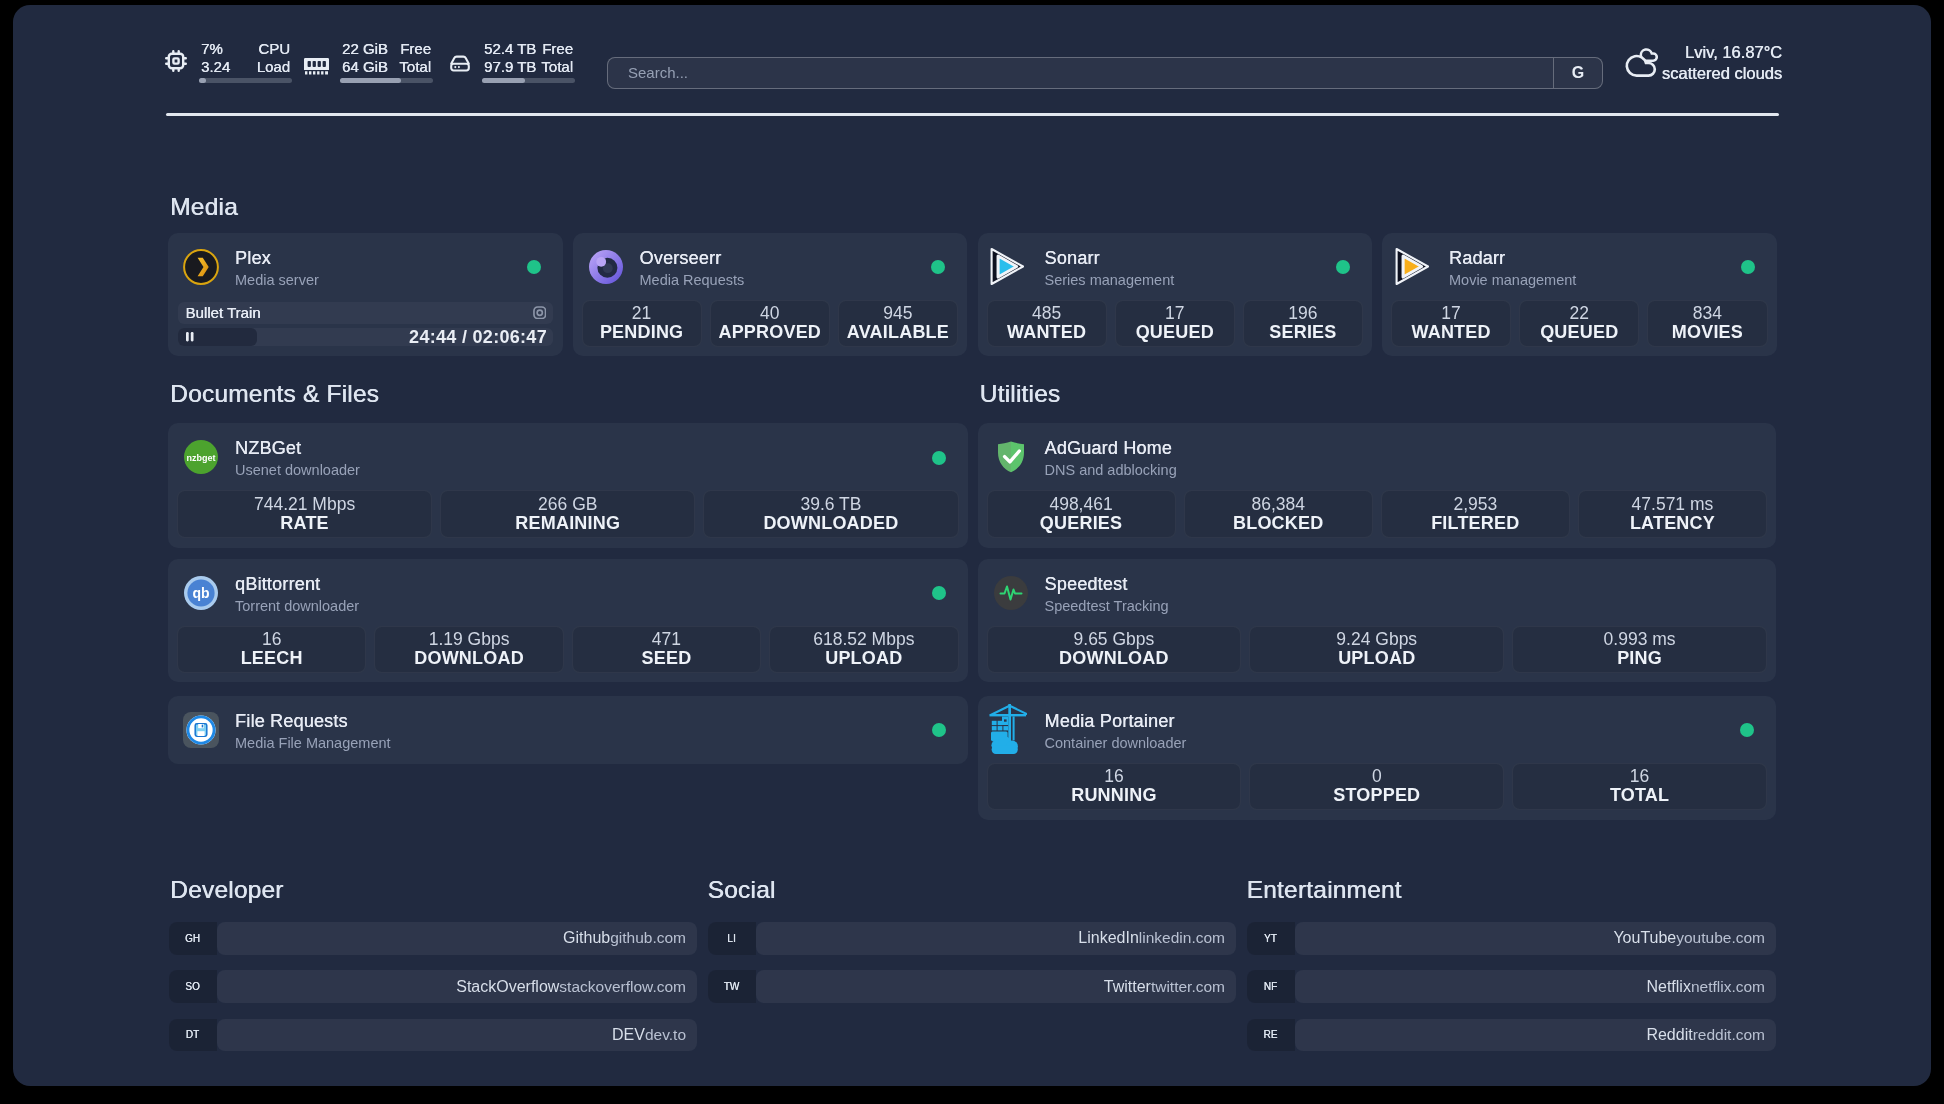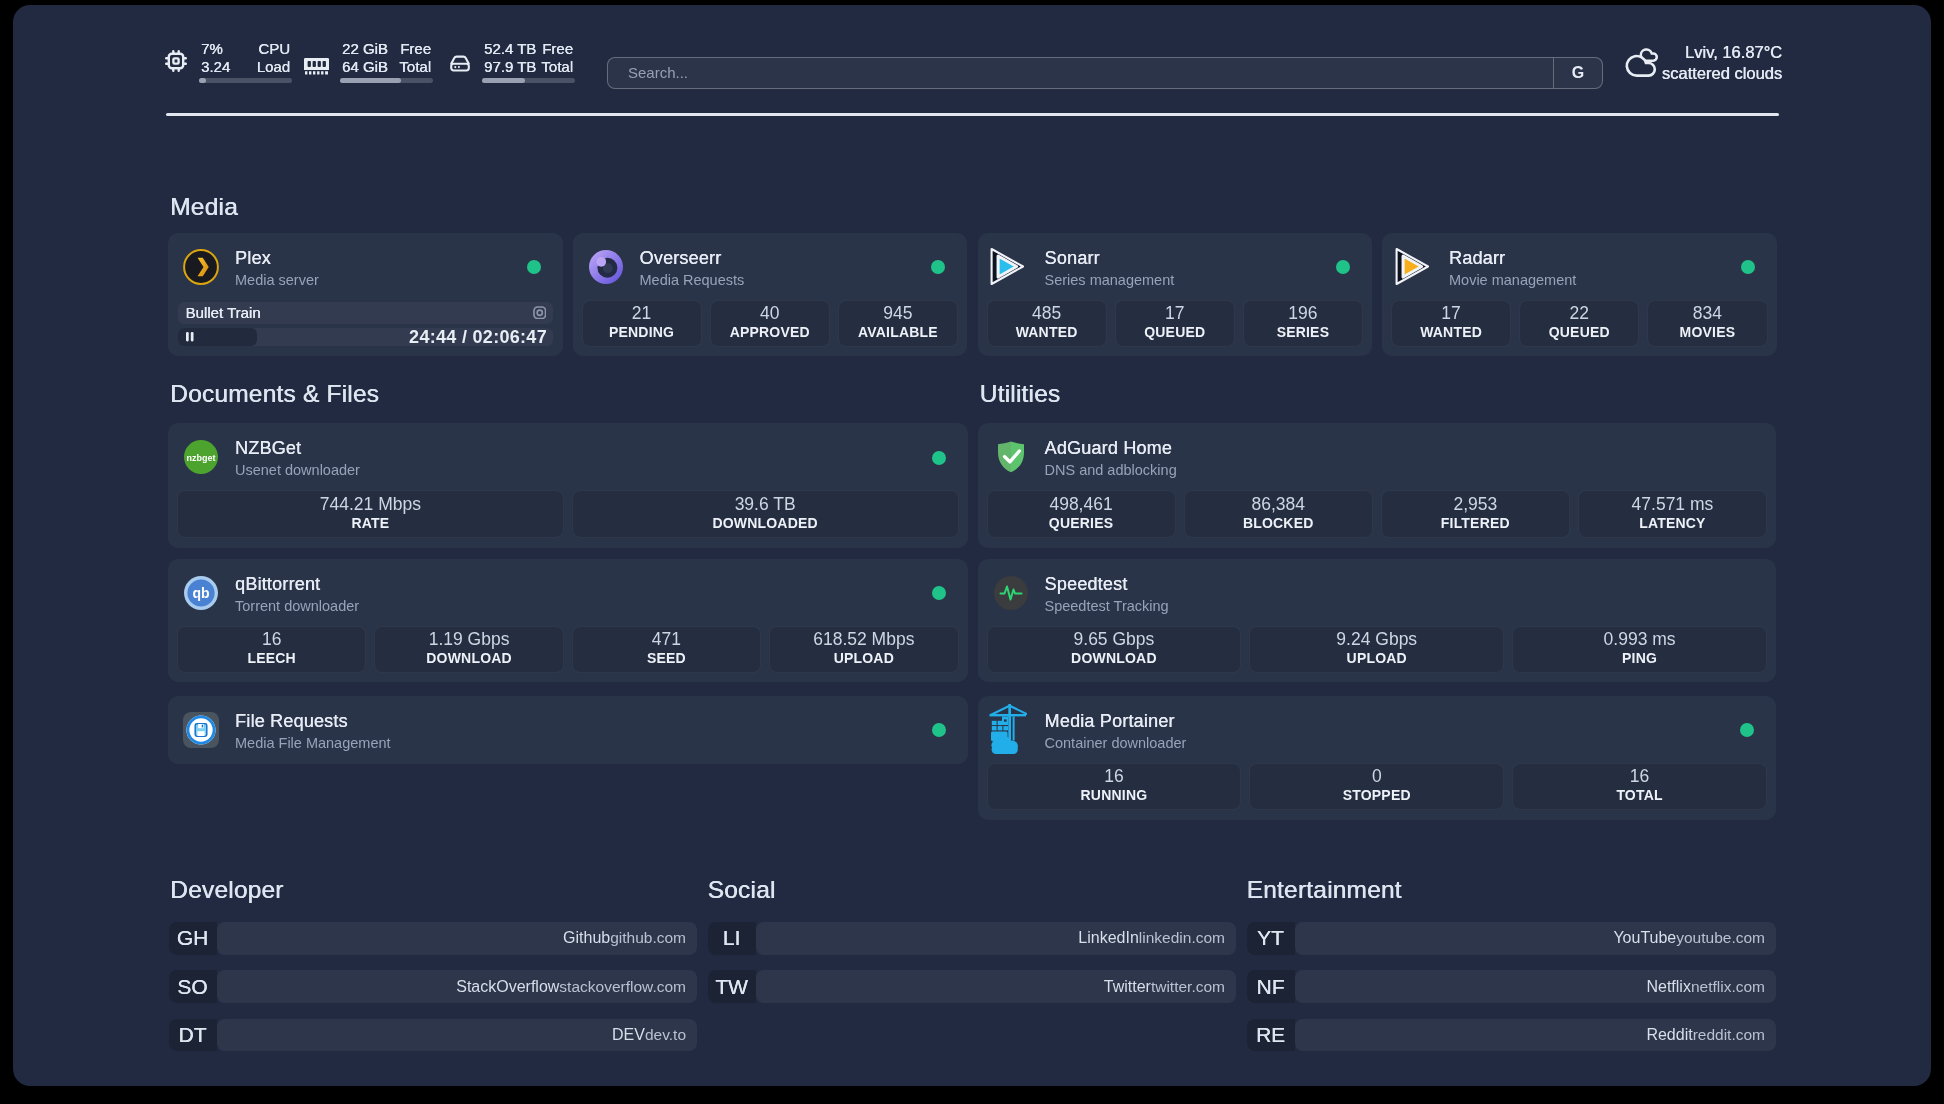--- a/index.html
+++ b/index.html
@@ -18,27 +18,27 @@
 .hr{position:absolute;left:153px;top:108px;width:1613px;height:3px;background:#E2E7EF;border-radius:2px}
 .stitle{position:absolute;font-size:24.5px;color:#DEE5F0;letter-spacing:.2px;text-shadow:.5px 0 currentColor}
 .card{position:absolute;background:#2A3449;border-radius:10px}
 .icon36{position:absolute;left:15px;top:16px;width:36px;height:36px}
 .ct{position:absolute;left:67px;top:13px;font-size:18px;line-height:24px;color:#E7EBF4;letter-spacing:.2px;text-shadow:.3px 0 currentColor}
 .cd{position:absolute;left:67px;top:37px;font-size:14.5px;line-height:20px;color:#98A2B8}
 .dot{position:absolute;top:27.5px;right:22px;width:14px;height:14px;border-radius:50%;background:#1FC389}
 .stats{position:absolute;left:9px;right:9px;top:67px;height:47.5px;display:flex;gap:8px}
 .st{flex:1;background:rgba(0,0,0,.1);border:1px solid rgba(255,255,255,.045);border-radius:8px;text-align:center;color:#CFD6E3}
 .st .n{display:block;margin-top:2.5px;font-size:17.5px;line-height:21px}
-.st .l{display:block;font-size:14px;line-height:17px;font-weight:700;color:#EEF2F8;letter-spacing:.2px}
+.st .l{display:block;font-size:18px;line-height:17px;font-weight:700;color:#EEF2F8;letter-spacing:.2px}
 .prow{position:absolute;left:9.5px;right:9.5px;background:rgba(255,255,255,.04);border-radius:6px}
 .pfill{position:absolute;left:0;top:0;bottom:0;width:21.3%;background:#222A3E;border-radius:6px}
 .ptime{position:absolute;right:6px;top:0;line-height:18.5px;font-size:18px;font-weight:700;color:#E9EDF4;letter-spacing:.3px}
 .btitle{position:absolute;left:8px;top:0;line-height:22px;font-size:15px;color:#E6EBF4;text-shadow:.3px 0 currentColor}
 .bm{position:absolute;height:32.5px}
-.bm .ab{position:absolute;left:0;top:0;bottom:0;width:48px;background:rgba(0,0,0,.16);border-radius:8px 0 0 8px;display:flex;align-items:center;justify-content:center;font-size:21px;color:#DFE6F0;text-shadow:.25px 0 currentColor}
+.bm .ab{position:absolute;left:0;top:0;bottom:0;width:48px;background:rgba(0,0,0,.16);border-radius:8px 0 0 8px;display:flex;align-items:center;justify-content:center;font-size:10px;color:#DFE6F0;text-shadow:.25px 0 currentColor}
 .bm .bar{position:absolute;left:48px;right:0;top:0;bottom:0;background:rgba(255,255,255,.06);border-radius:8px;display:flex;align-items:center;justify-content:flex-end;padding:0 11px 0 13px}
 .bm .nm{font-size:16px;color:#D8DFEA}
 .bm .ur{font-size:15.5px;color:#B9C1D2}
 </style>
 </head>
 <body>
 <div class="panel">
 
 <svg class="abs" style="left:151px;top:44px" width="24" height="24" viewBox="0 0 24 24" fill="none" stroke="#E8EDF4" stroke-width="2.4" stroke-linecap="round" stroke-linejoin="round">
       <rect x="4.8" y="4.8" width="14.4" height="14.4" rx="3"></rect>
@@ -234,20 +234,24 @@
         <circle cx="18" cy="18" r="17" fill="#4CA32E"></circle>
         <text x="18" y="21.5" text-anchor="middle" font-size="9" font-weight="700" fill="#FFFFFF" font-family="Liberation Sans">nzbget</text>
       </svg>
   <div class="ct">NZBGet</div>
       <div class="cd">Usenet downloader</div>
       <div class="dot"></div>
   <div class="stats">
     <div class="st">
           <span class="n">744.21 Mbps</span>
           <span class="l">RATE</span>
+        </div>
+    <div class="st">
+          <span class="n">266 GB</span>
+          <span class="l">REMAINING</span>
         </div>
     <div class="st">
           <span class="n">39.6 TB</span>
           <span class="l">DOWNLOADED</span>
         </div>
   </div>
 </div>
 <div class="card" style="left:155px;top:553.5px;width:799.5px;height:123.5px">
   <svg class="icon36" viewBox="0 0 36 36">
         <circle cx="18" cy="18" r="17" fill="#A9CBEE"></circle>

